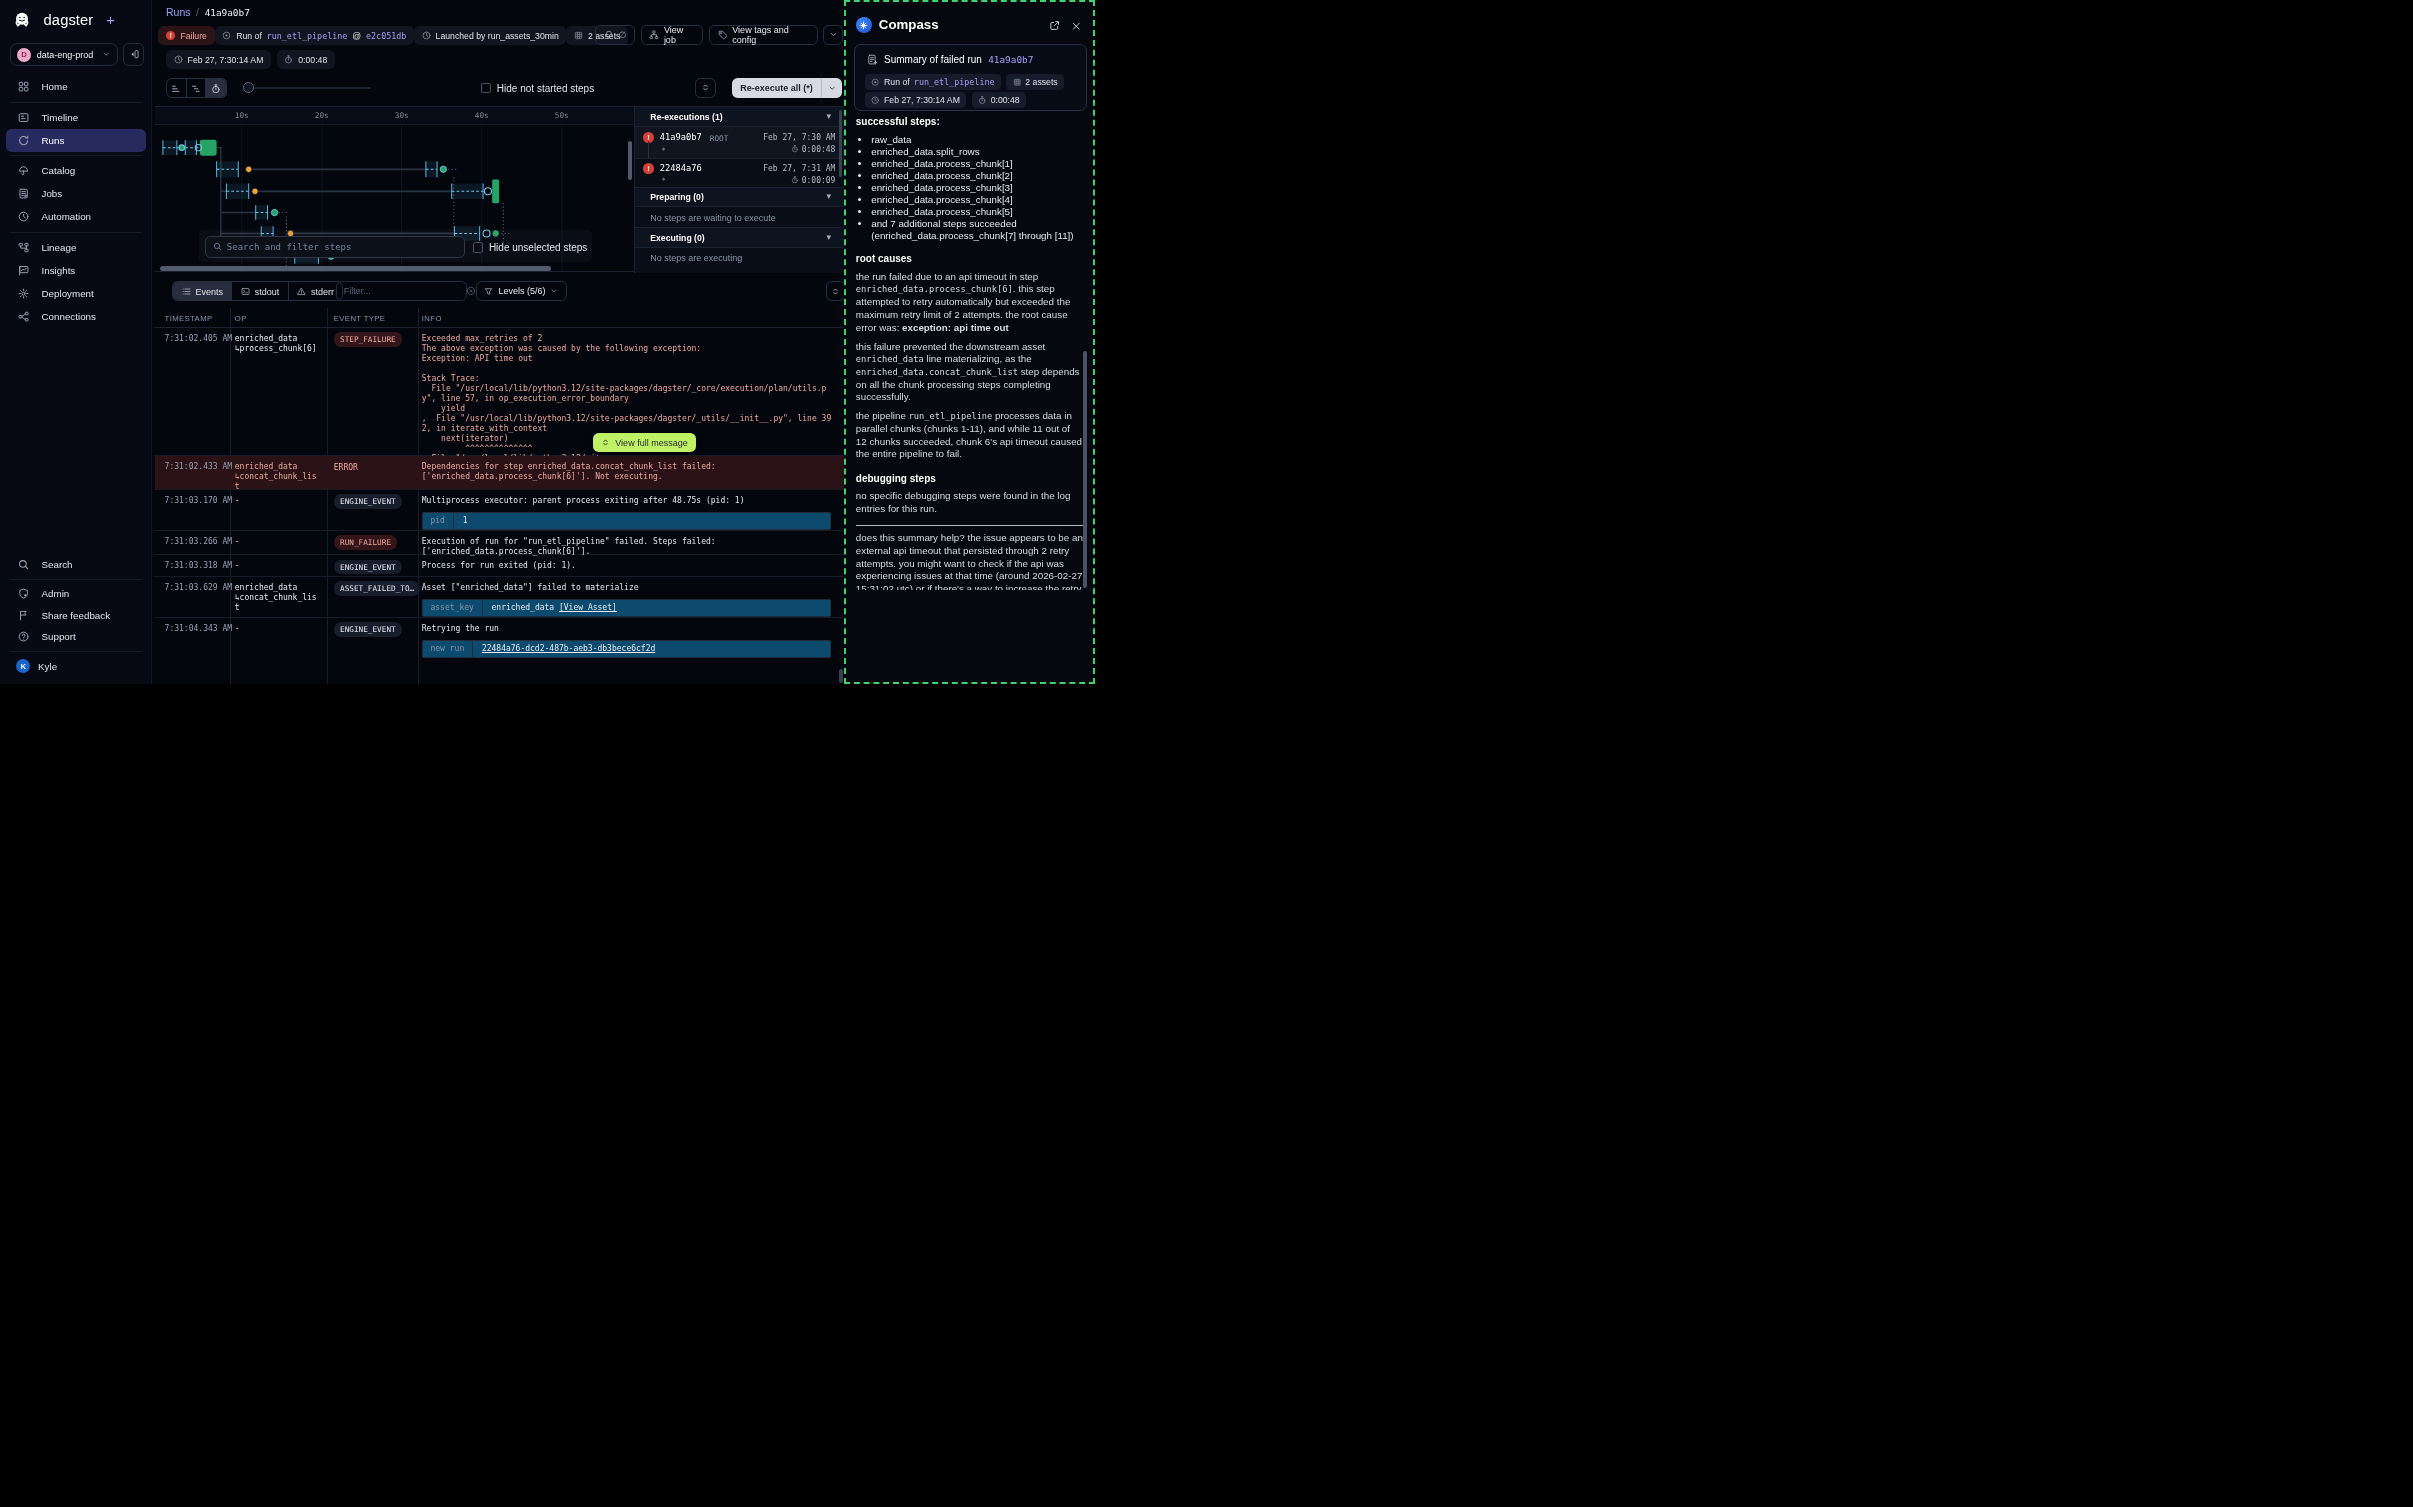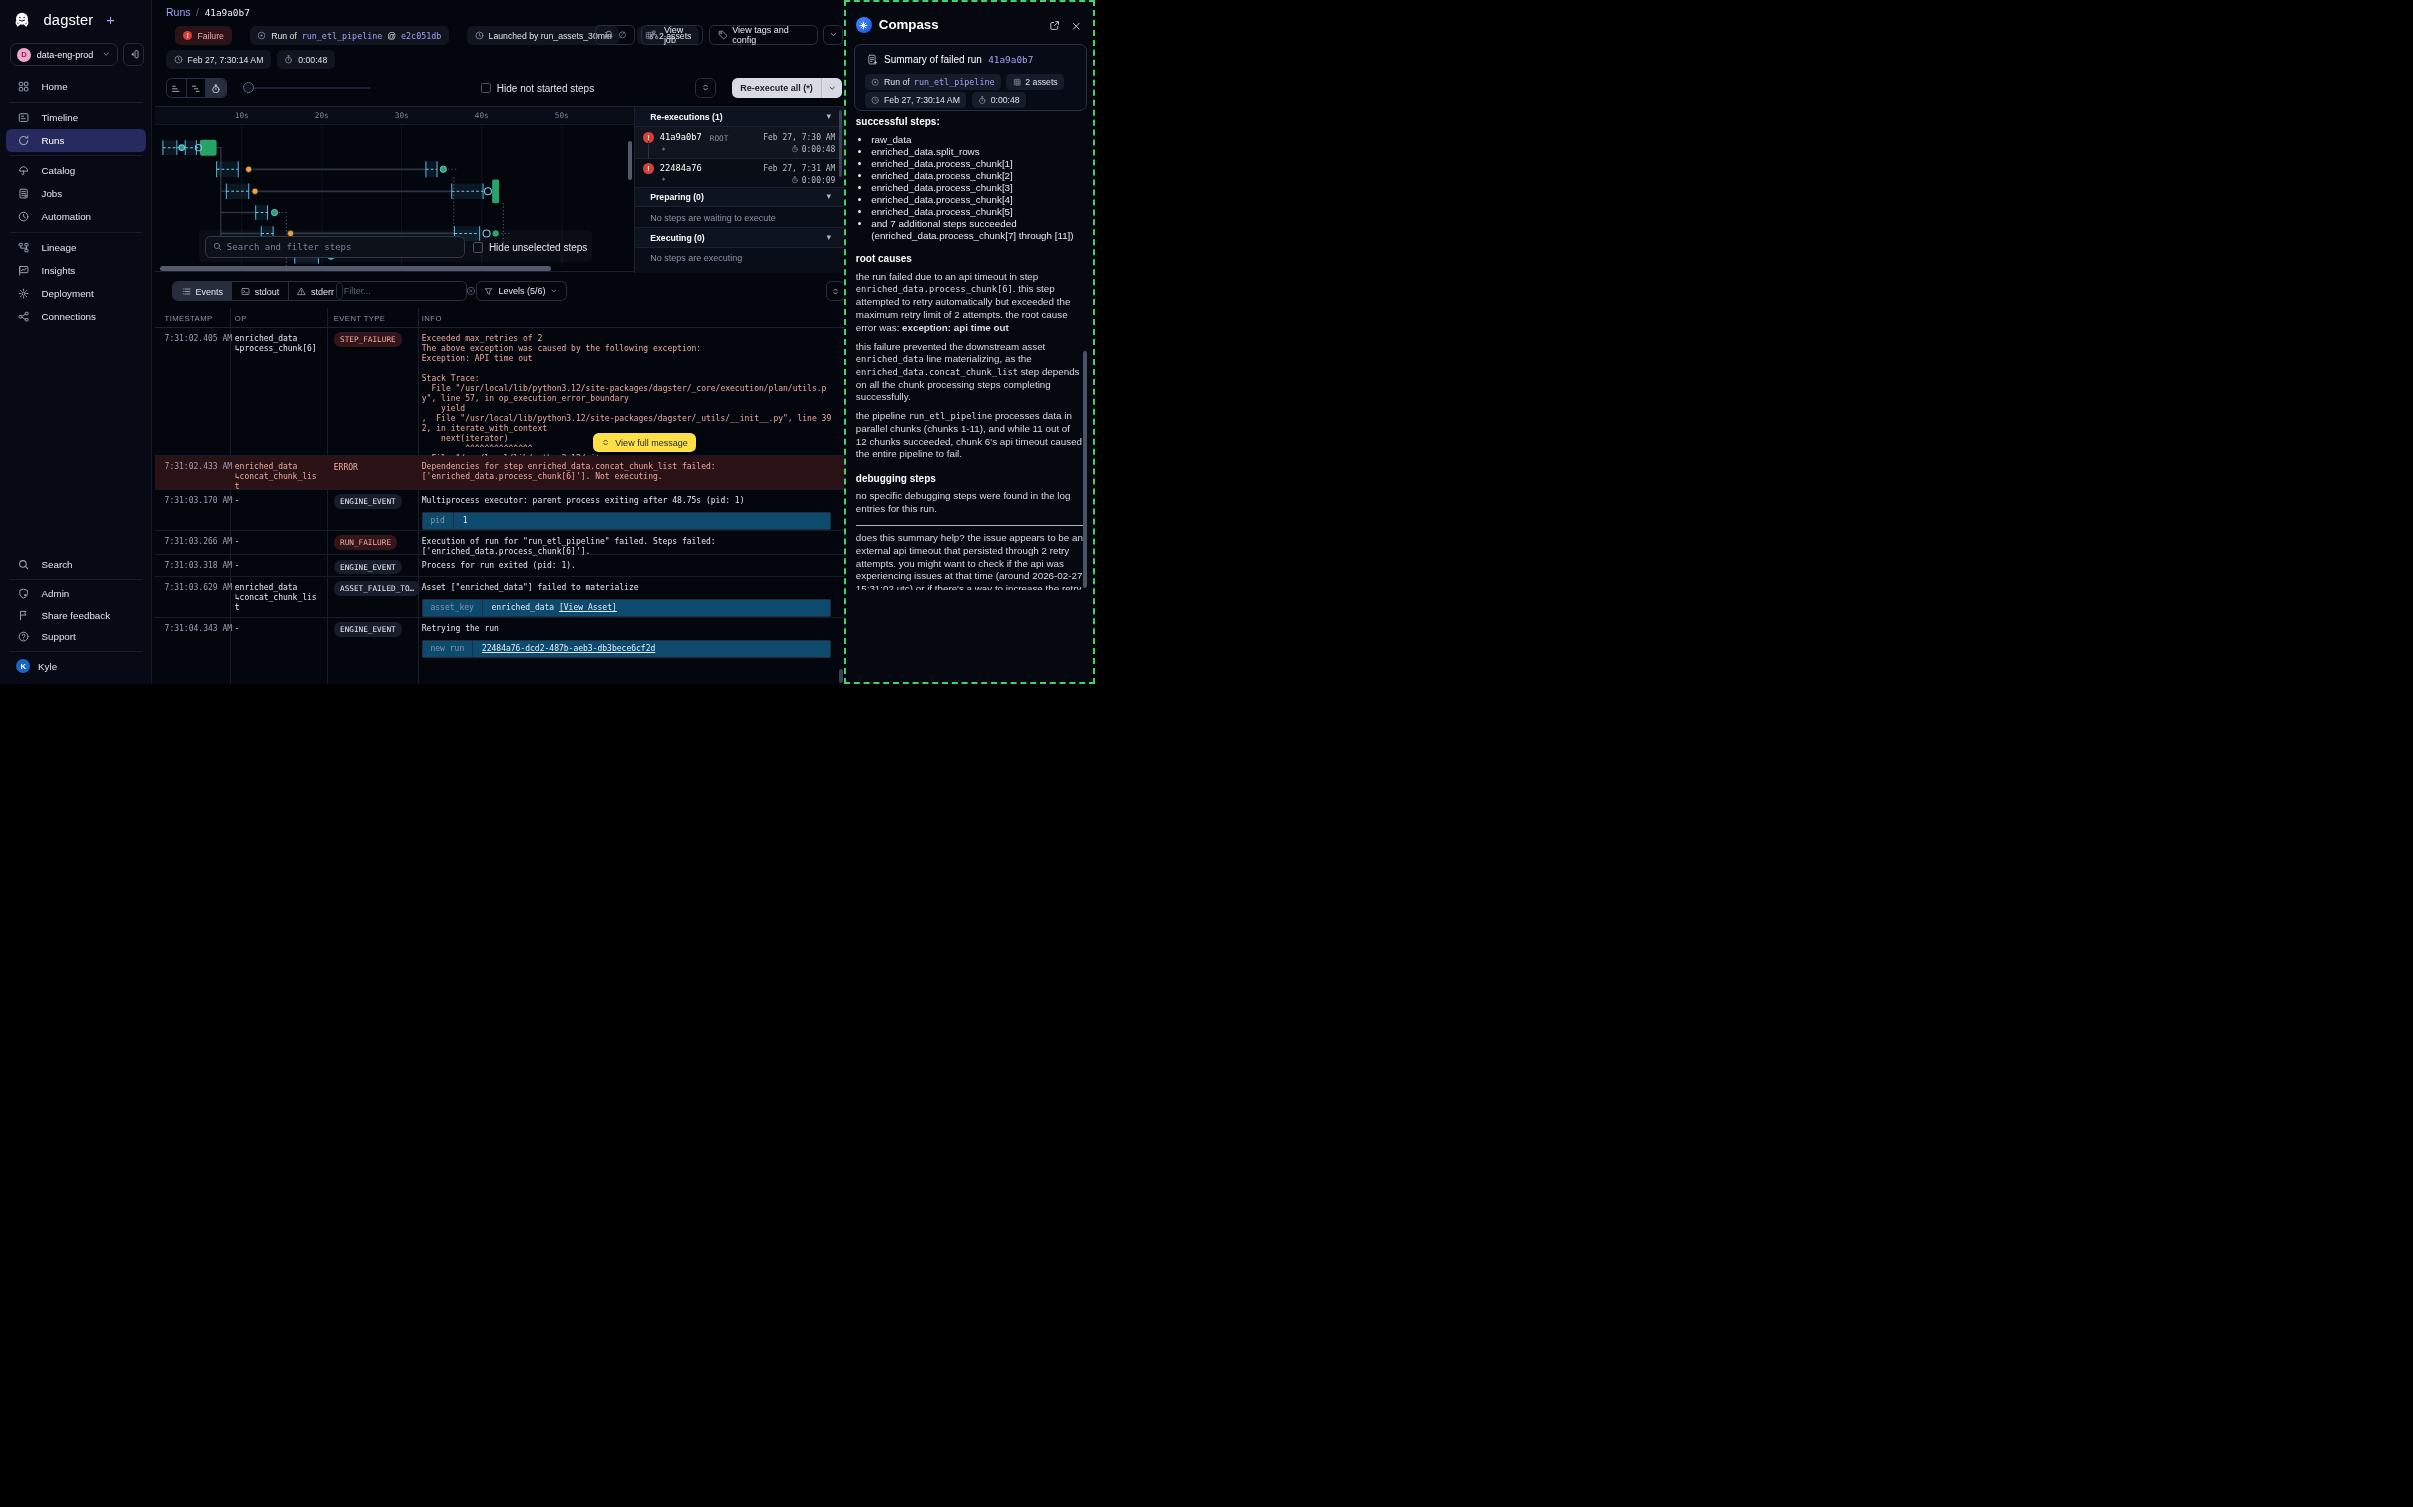--- a/index.html
+++ b/index.html
@@ -29,21 +29,21 @@
   .side-foot{ position:absolute; left:0; bottom:0; width:152px; }
   .foot-item{ height:21.6px; margin:0 6.3px; padding:0 6.3px 0 12px; display:flex; align-items:center; gap:12px; font-size:9.8px; color:#dfe3ea; border-radius:5.6px; cursor:pointer; }
   .foot-item .ic{ color:#9aa2b2; }
 
   
   .main{ position:absolute; left:152px; top:0; width:691px; height:684px; }
   .crumbs{ position:absolute; left:14px; top:6.3px; font-size:10.5px; display:flex; gap:5.6px; align-items:baseline; }
   .crumb-root{ color:#9aa2f3; cursor:pointer; }
   .crumb-sep{ color:#5d6474; }
   .crumb-cur{ color:#eef1f6; font-size:9.4px; }
-  .chip-row{ position:absolute; left:23px; top:26px; display:flex; gap:18px; align-items:flex-end; }
+  .chip-row{ position:absolute; left:6px; top:26px; display:flex; gap:0; align-items:flex-end; }
   .chip{ height:19px; background:#10151f; border-radius:5.6px; display:flex; align-items:center; gap:4.9px; padding:0 7.7px; font-size:8.7px; color:#dfe3ea; }
   .chip .ic{ color:#8a93a6; }
   .chip-failure{ background:#2c1317; color:#f3a8a1; font-weight:500; }
   .err-dot{ width:9.8px; height:9.8px; border-radius:50%; background:#d64036; color:#fff; font-size:7px; font-weight:bold; display:flex; align-items:center; justify-content:center; flex:none; }
   .purple{ color:#a79ef5; }
   .hbtns{ position:absolute; top:25px; display:flex; gap:5.6px; align-items:center; }
   .hbtn{ height:19.6px; border:0.7px solid #262e3f; border-radius:5.6px; display:flex; align-items:center; gap:4.9px; padding:0 7.7px; font-size:9px; color:#e6e9f0; cursor:pointer; background:transparent; }
   .hbtn .ic{ color:#aab1c0; }
   .sq{ width:21px; justify-content:center; padding:0; }
   .date-row{ position:absolute; left:14px; top:50px; display:flex; gap:5.6px; }
@@ -119,21 +119,21 @@
   .badge.red{ background:#33151a; color:#f2aaa3; }
   .plain-type{ font-family:"DejaVu Sans Mono",monospace; font-size:8px; color:#f2aaa3; }
   .ev-info{ position:absolute; left:267px; top:5.6px; width:411px; }
   .ev-text{ font-size:8px; line-height:10px; color:#e3e7ee; white-space:pre-wrap; word-break:break-all; }
   .ev-text.salmon{ color:#eca89f; }
   .errorbg{ background:#2a1216; }
   .kv{ display:flex; border:0.7px solid #232b3c; background:#0c4a6e; margin-top:6.3px; width:409px; border-radius:1.4px; }
   .kv-k{ padding:3.5px 7.7px; color:#8a93a6; font-size:8px; border-right:0.7px solid #232b3c; white-space:nowrap; }
   .kv-v{ padding:3.5px 9px; color:#e6eaf1; font-size:8px; }
   .kv-link{ color:#e6eaf1; text-decoration:underline; cursor:pointer; }
-  .vfm-btn{ position:absolute; left:441px; top:433px; height:19px; background:#fde047; color:#252a36; border-radius:5.6px; display:flex; align-items:center; gap:4.9px; padding:0 8.4px; font-size:9px; box-shadow:0 2.1px 7px rgba(0,0,0,.55); cursor:pointer; z-index:5;justify-content:flex-end; }
+  .vfm-btn{ position:absolute; left:441px; top:433px; height:19px; background:#bef264; color:#252a36; border-radius:5.6px; display:flex; align-items:center; gap:4.9px; padding:0 8.4px; font-size:9px; box-shadow:0 2.1px 7px rgba(0,0,0,.55); cursor:pointer; z-index:5;justify-content:flex-end; }
   .vscroll-ev{ position:absolute; left:687px; top:669px; width:3.5px; height:14px; background:#39404f; border-radius:2.1px; }
 
   
   .compass{ position:absolute; left:844px; top:0; width:251px; height:684px; border:2.1px dashed #3ed36e; background:#05080f; }
   .cp-head{ position:absolute; left:9.8px; top:14px; right:8.4px; height:19.6px; }
   .cp-logo{ position:absolute; left:0; top:1.4px; width:16px; height:16px; border-radius:50%; background:linear-gradient(135deg,#3f8dff,#1c55d4); display:flex; align-items:center; justify-content:center; color:#fff; }
   .cp-title{ position:absolute; left:23px; top:1.4px; font-size:13.3px; font-weight:600; color:#fff; }
   .cp-act{ position:absolute; top:2.8px; color:#c6ccd8; cursor:pointer; }
   .cp-card{ position:absolute; left:8.4px; top:42px; width:233px; height:67px; border:0.7px solid #273044; border-radius:7px; background:#070b15; }
   .cp-card-title{ position:absolute; left:11.2px; top:9px; display:flex; align-items:center; gap:6.3px; font-size:10px; color:#fff; }

